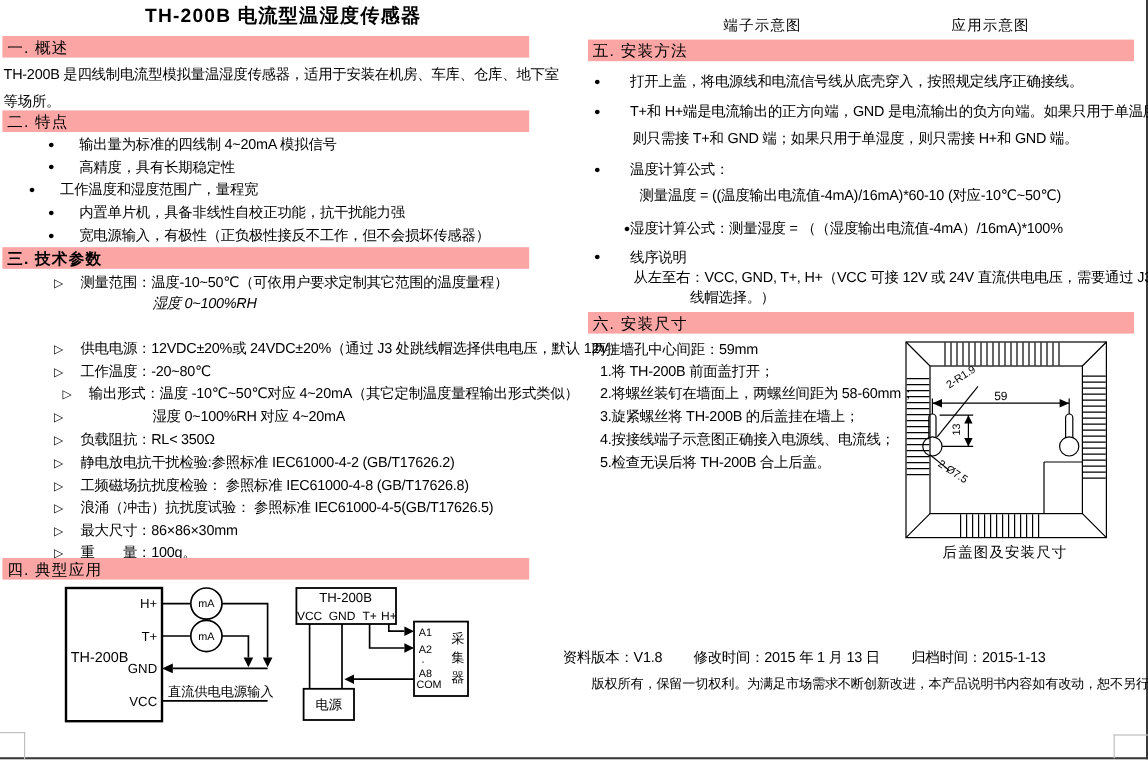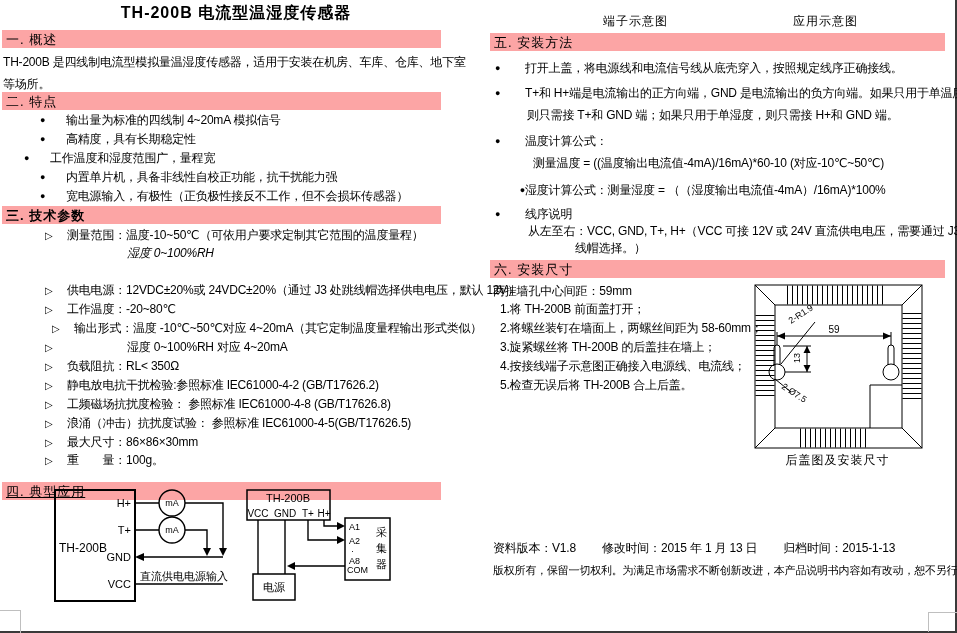--- a/index.html
+++ b/index.html
@@ -60,21 +60,21 @@
   <div class="row" style="left:45px;top:301px;"><span class="mk2">▷</span><span>工作温度：-20~80℃</span></div>
   <div class="row" style="left:52px;top:320px;"><span class="mk2">▷</span><span>输出形式：温度 -10℃~50℃对应 4~20mA（其它定制温度量程输出形式类似）</span></div>
   <div class="row" style="left:45px;top:339px;"><span class="mk2">▷</span><span class="ind">湿度 0~100%RH 对应 4~20mA</span></div>
   <div class="row" style="left:45px;top:358px;"><span class="mk2">▷</span><span>负载阻抗：RL&lt; 350Ω</span></div>
   <div class="row" style="left:45px;top:377px;"><span class="mk2">▷</span><span>静电放电抗干扰检验:参照标准 IEC61000-4-2 (GB/T17626.2)</span></div>
   <div class="row" style="left:45px;top:396px;"><span class="mk2">▷</span><span>工频磁场抗扰度检验： 参照标准 IEC61000-4-8 (GB/T17626.8)</span></div>
   <div class="row" style="left:45px;top:415px;"><span class="mk2">▷</span><span>浪涌（冲击）抗扰度试验： 参照标准 IEC61000-4-5(GB/T17626.5)</span></div>
   <div class="row" style="left:45px;top:434px;"><span class="mk2">▷</span><span>最大尺寸：86×86×30mm</span></div>
   <div class="row" style="left:45px;top:452px;"><span class="mk2">▷</span><span>重　　量：100g。</span></div>
 
-  <div class="bar" style="left:2px;top:482px;width:435px;text-decoration:underline;">四. 典型应用</div>
+  <div class="bar" style="left:2px;top:465px;width:435px;">四. 典型应用</div>
 
   <svg style="left:28px;top:486px;" width="442" height="124" viewBox="0 0 442 124">
 
     <g>
       <rect x="27" y="4" width="80" height="111" fill="none" stroke="#000" stroke-width="2"></rect>
       <text x="31" y="66" font-size="12">TH-200B</text>
       <text x="103" y="21" font-size="11" text-anchor="end">H+</text>
       <text x="103" y="48" font-size="11" text-anchor="end">T+</text>
       <text x="103" y="75" font-size="11" text-anchor="end">GND</text>
       <text x="103" y="102" font-size="11" text-anchor="end">VCC</text>
@@ -163,21 +163,21 @@
       <polygon points="62,66 58.5,73 65.5,73"></polygon>
       <polygon points="62,92 58.5,85 65.5,85"></polygon>
     </g>
     <text x="89" y="53" font-size="10" text-anchor="middle">59</text>
     <text x="46" y="44" font-size="9" transform="rotate(-33 46 44)">2-R1.9</text>
     <text x="55" y="83" font-size="9" transform="rotate(-90 55 83)">13</text>
     <text x="36" y="108" font-size="9" transform="rotate(33 36 108)">2-Ø7.5</text>
   </svg>
   <div class="t" style="left:745px;top:453px;width:185px;text-align:center;letter-spacing:1px;">后盖图及安装尺寸</div>
 
-  <div class="t" style="left:493px;top:541px;">
+  <div class="t" style="left:469px;top:541px;">
     <span>资料版本：</span><span>V1.8</span><span class="fgap"></span><span>修改时间：</span><span>2015 年 1 月 13 日</span><span class="fgap"></span><span>归档时间：</span><span>2015-1-13</span>
   </div>
   <div class="t foot2" style="left:493px;top:563px;">版权所有，保留一切权利。为满足市场需求不断创新改进，本产品说明书内容如有改动，恕不另行通知。</div>
 
   <div class="corner-l"></div>
   <div class="corner-r"></div>
 
 </div>
 
 </body></html>

